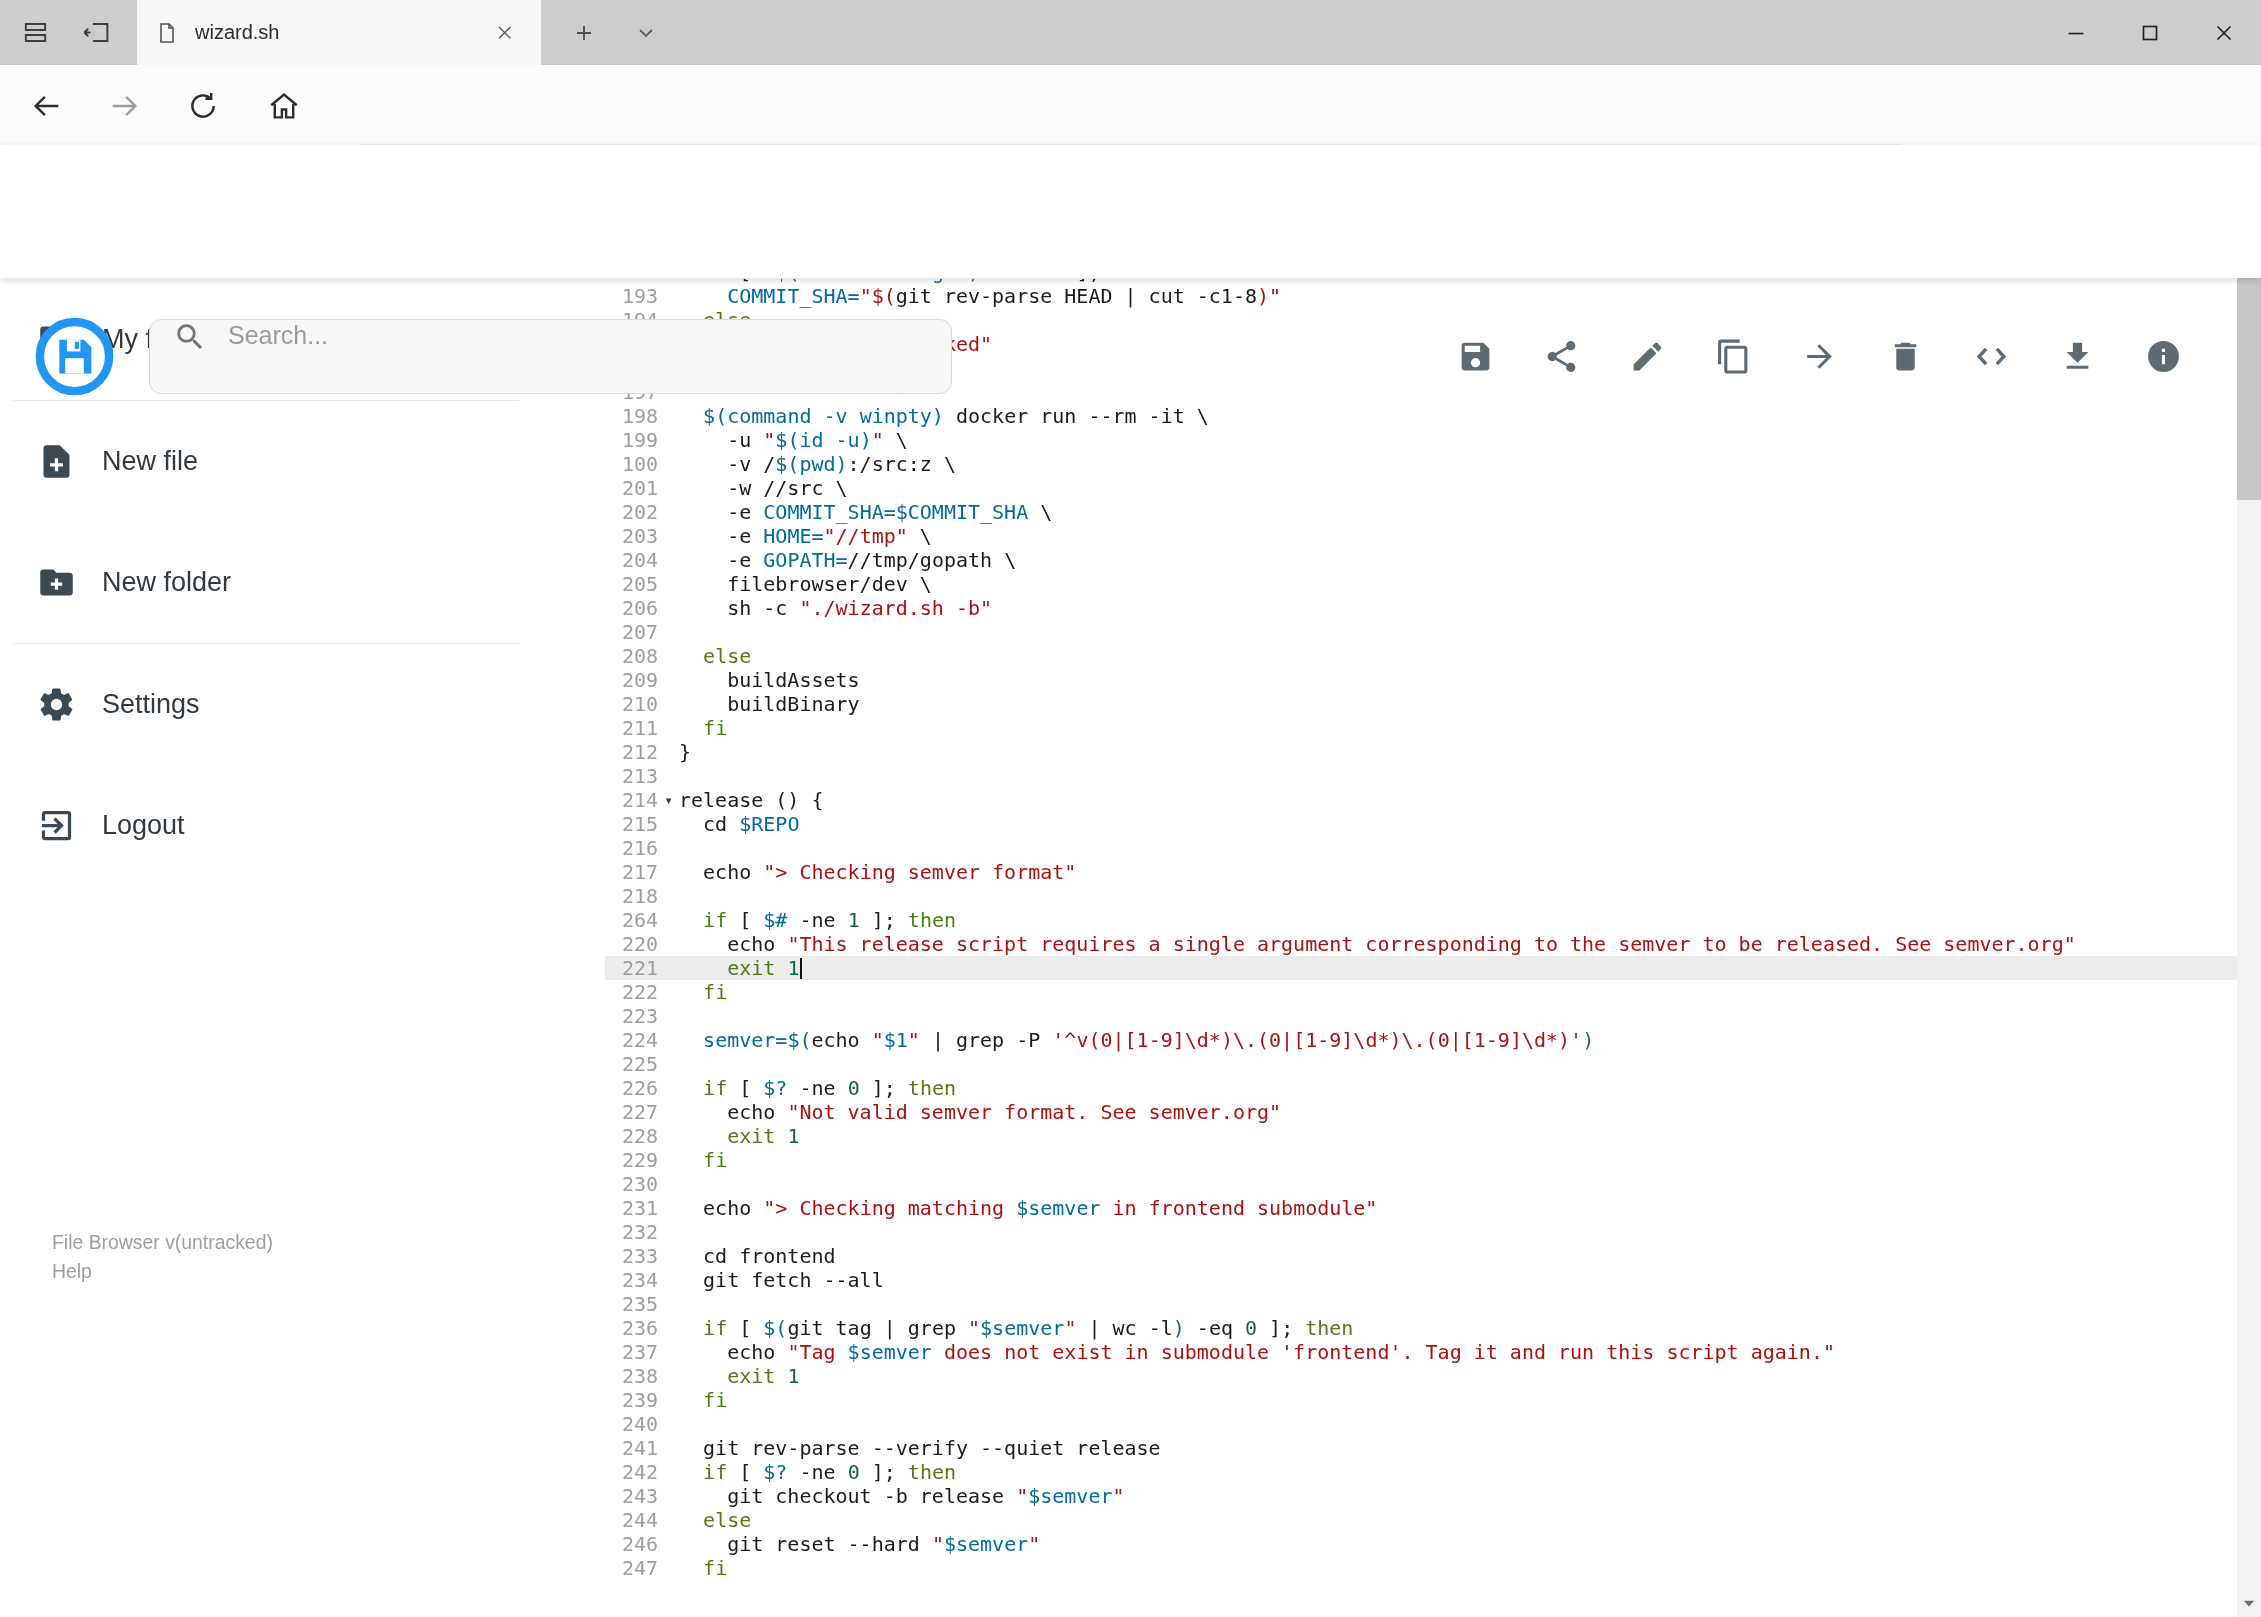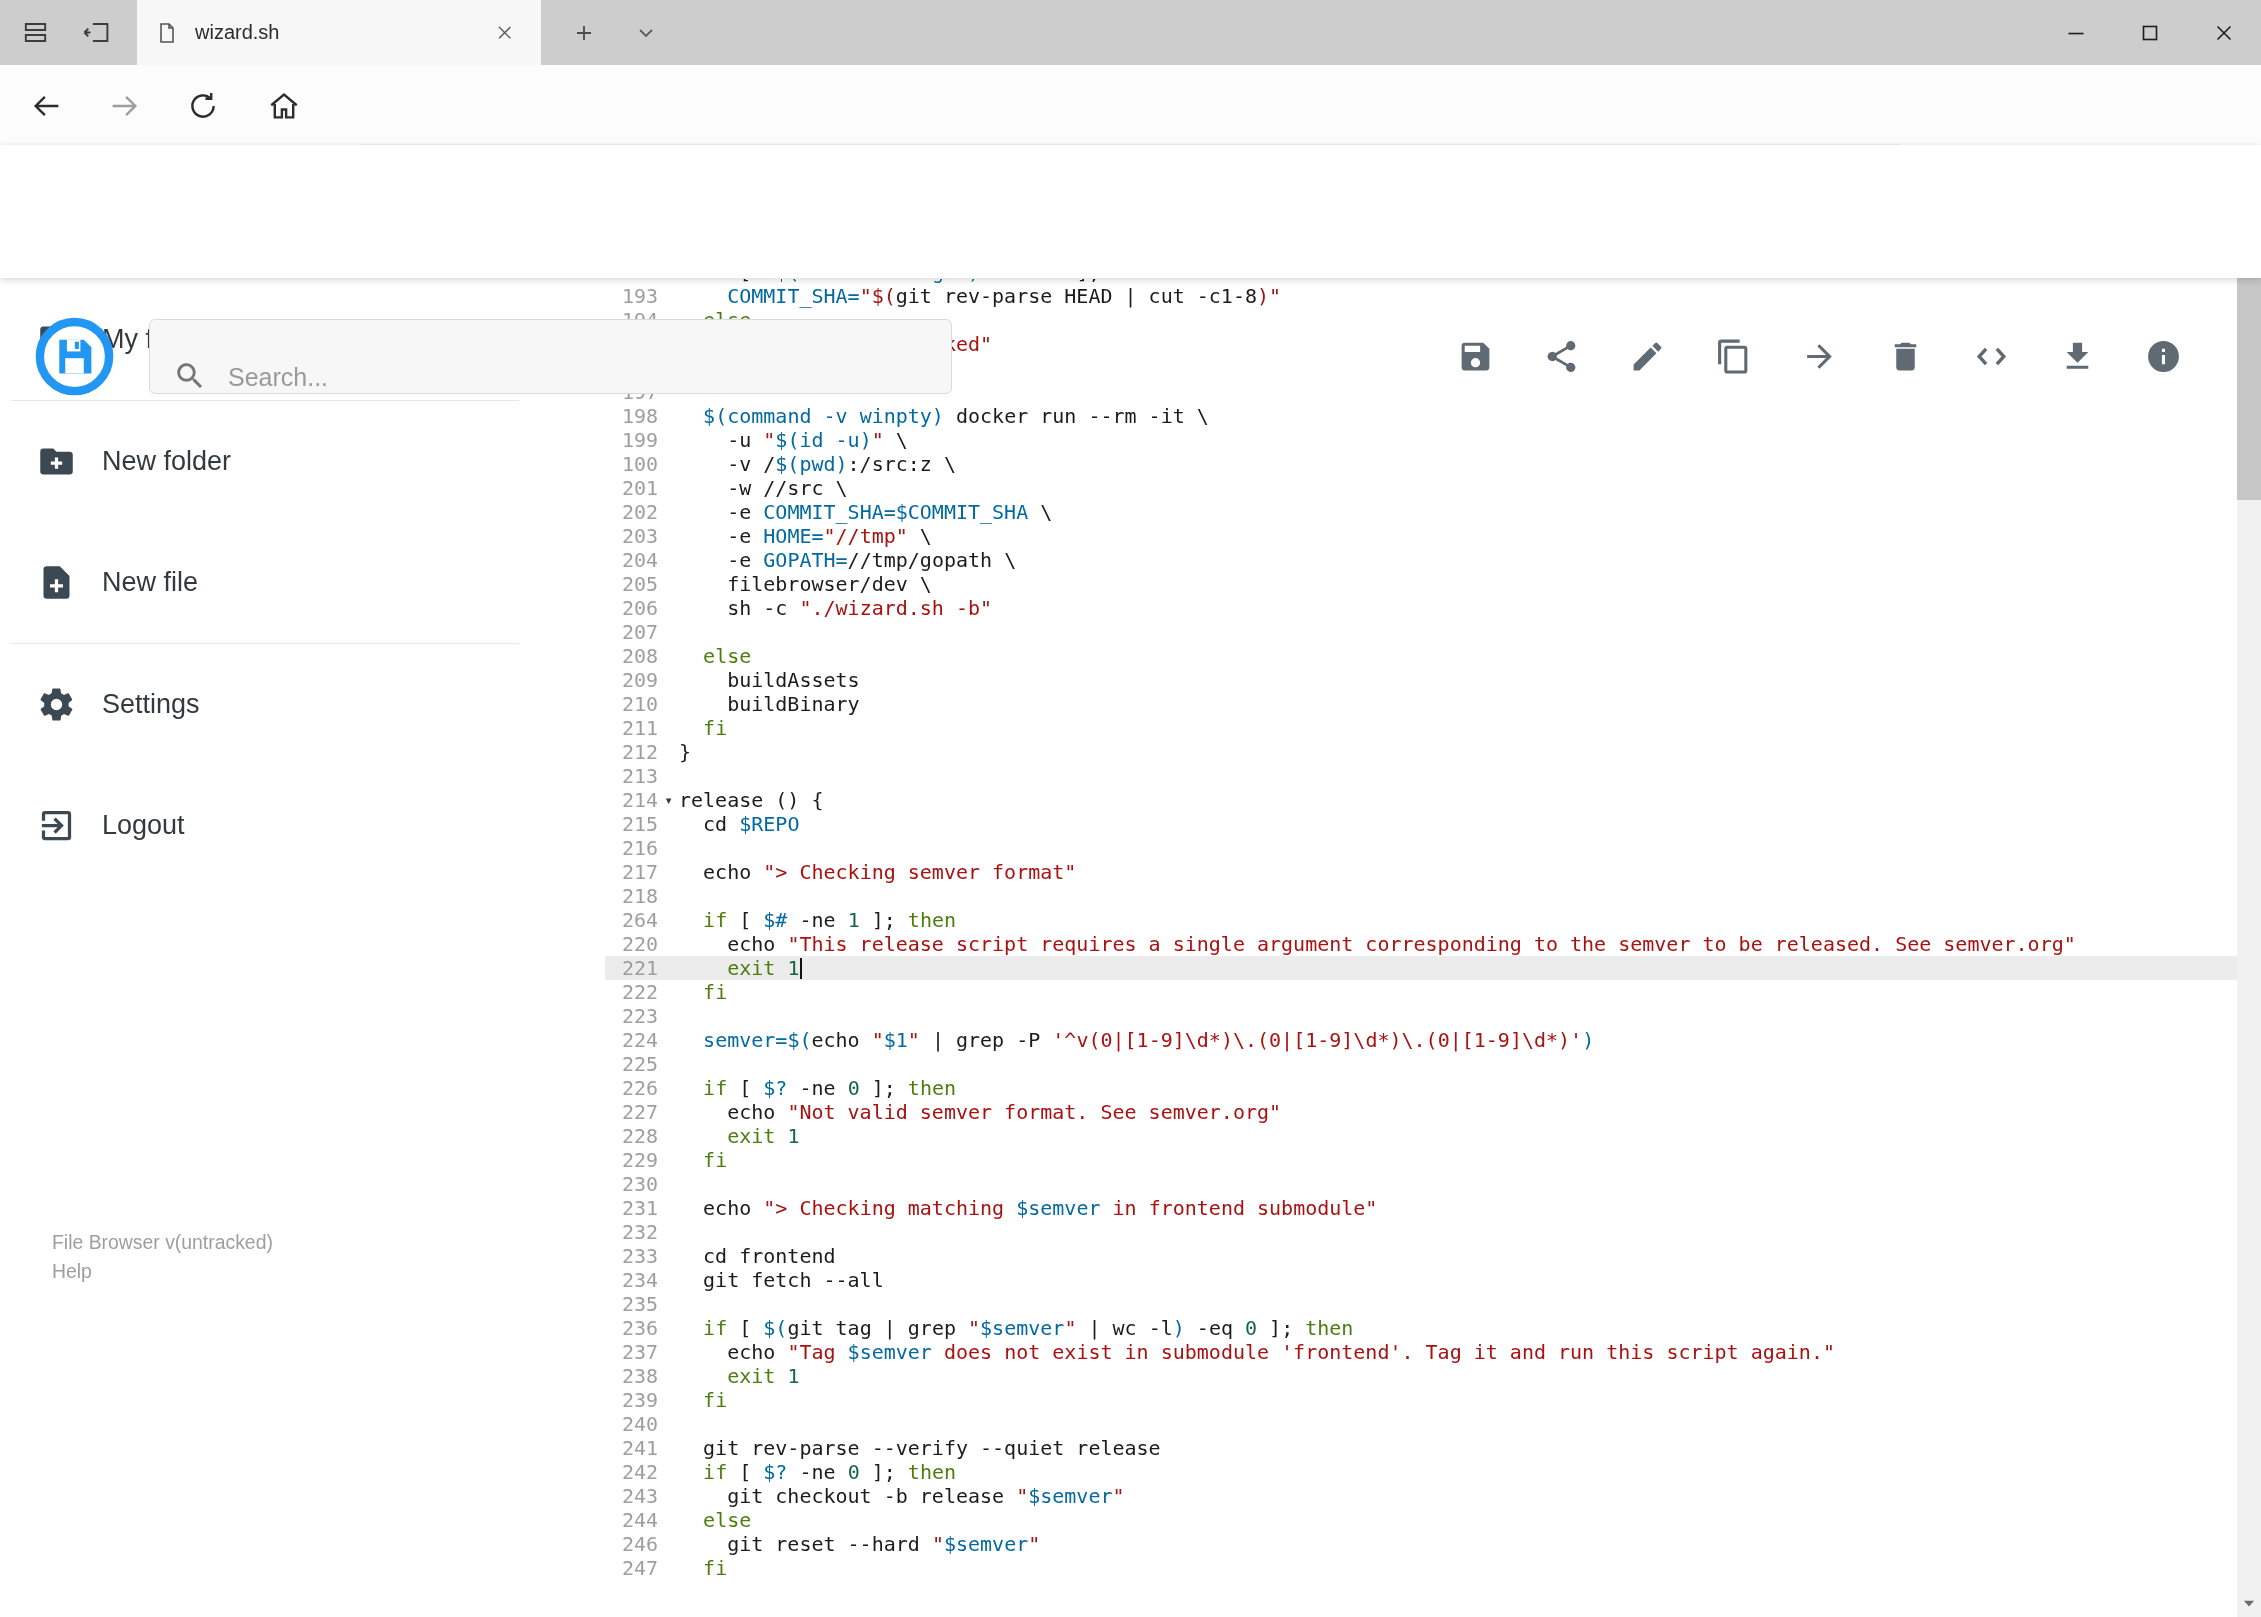--- a/index.html
+++ b/index.html
@@ -40,21 +40,21 @@
   .ab-spacer{flex:1;}
   .ab-right{color:#555;margin-right:19.4px;}
   .ab-right svg{width:27.4px;height:27.4px;}
   .nav-extra{position:absolute;right:13px;top:65px;height:81px;display:flex;align-items:center;}
   .nav-extra .xbtn{width:71px;height:81px;display:flex;align-items:center;justify-content:center;color:#3f3f3f;}
   .nav-extra svg{width:32px;height:32px;}
 
   
   .appheader{position:absolute;left:0;top:145px;width:100%;height:133px;background:#fff;box-shadow:0 2.4px 7.3px rgba(0,0,0,.16);z-index:3;}
   .logo{position:absolute;left:34px;top:171px;width:81px;height:81px;}
-  .search{position:absolute;left:149px;top:174px;width:803px;height:75px;border:0.8px solid #dadada;background:#f7f7f7;border-radius:6px;display:flex;align-items:flex-end;box-sizing:border-box;}
+  .search{position:absolute;left:149px;top:174px;width:803px;height:75px;border:0.8px solid #dadada;background:#f7f7f7;border-radius:12px;display:flex;align-items:flex-start;box-sizing:border-box;}
   .search .sicon{color:#757575;margin-left:22.6px;}
   .search .sicon svg{width:34px;height:34px;}
   .search input{border:none;background:transparent;outline:none;font:25px "Liberation Sans",sans-serif;color:#444;margin-left:19.4px;width:678px;}
   .search input::placeholder{color:#9a9a9a;}
   .toolbar{position:absolute;right:77px;top:145px;height:133px;display:flex;align-items:center;gap:44px;}
   .tool-btn{width:42px;height:42px;display:flex;align-items:center;justify-content:center;color:#5f6a73;cursor:pointer;}
   .tool-btn svg{width:37px;height:37px;}
 
   
   .sidebar{position:absolute;left:0;top:279px;width:605px;bottom:0;background:#fff;}
@@ -291,34 +291,34 @@
             <svg viewBox="0 0 24 24">
               <path fill="currentColor" d="M10 4H4a2 2 0 0 0-2 2v12a2 2 0 0 0 2 2h16a2 2 0 0 0 2-2V8a2 2 0 0 0-2-2h-8l-2-2z"></path>
             </svg>
           </span>
           <span class="side-label">My files</span>
         </div>
         <div class="side-divider"></div>
         <div class="side-item">
           <span class="side-icon">
             <svg viewBox="0 0 24 24">
+              <path fill="currentColor" d="M14 2H6a2 2 0 0 0-2 2v16a2 2 0 0 0 2 2h12a2 2 0 0 0 2-2V8l-6-6z"></path>
+              <path fill="#fff" d="M13 10h-2v3H8v2h3v3h2v-3h3v-2h-3z"></path>
+            </svg>
+          </span>
+          <span class="side-label">New file</span>
+        </div>
+        <div class="side-item">
+          <span class="side-icon">
+            <svg viewBox="0 0 24 24">
               <path fill="currentColor" d="M10 4H4a2 2 0 0 0-2 2v12a2 2 0 0 0 2 2h16a2 2 0 0 0 2-2V8a2 2 0 0 0-2-2h-8l-2-2z"></path>
               <path fill="#fff" d="M13 9.5v2.5h2.5v2H13v2.5h-2V14H8.5v-2H11V9.5z"></path>
             </svg>
           </span>
           <span class="side-label">New folder</span>
-        </div>
-        <div class="side-item">
-          <span class="side-icon">
-            <svg viewBox="0 0 24 24">
-              <path fill="currentColor" d="M14 2H6a2 2 0 0 0-2 2v16a2 2 0 0 0 2 2h12a2 2 0 0 0 2-2V8l-6-6z"></path>
-              <path fill="#fff" d="M13 10h-2v3H8v2h3v3h2v-3h3v-2h-3z"></path>
-            </svg>
-          </span>
-          <span class="side-label">New file</span>
         </div>
         <div class="side-divider"></div>
         <div class="side-item">
           <span class="side-icon">
             <svg viewBox="0 0 24 24">
               <path fill="currentColor" d="M19.4 13c0-.3.1-.6.1-1s0-.7-.1-1l2.1-1.6a.5.5 0 0 0 .1-.6l-2-3.5a.5.5 0 0 0-.6-.2l-2.5 1a7 7 0 0 0-1.7-1l-.4-2.6a.5.5 0 0 0-.5-.4h-4a.5.5 0 0 0-.5.4l-.4 2.6a7 7 0 0 0-1.7 1l-2.5-1a.5.5 0 0 0-.6.2l-2 3.5c-.1.2 0 .4.1.6L4.5 11c0 .3-.1.6-.1 1s0 .7.1 1l-2.1 1.6a.5.5 0 0 0-.1.6l2 3.5c.1.2.4.3.6.2l2.5-1c.5.4 1.1.7 1.7 1l.4 2.6c0 .2.2.4.5.4h4c.2 0 .4-.2.5-.4l.4-2.6a7 7 0 0 0 1.7-1l2.5 1c.2.1.5 0 .6-.2l2-3.5a.5.5 0 0 0-.1-.6L19.4 13zM12 15.5a3.5 3.5 0 1 1 0-7 3.5 3.5 0 0 1 0 7z"></path>
             </svg>
           </span>
           <span class="side-label">Settings</span>
         </div>

